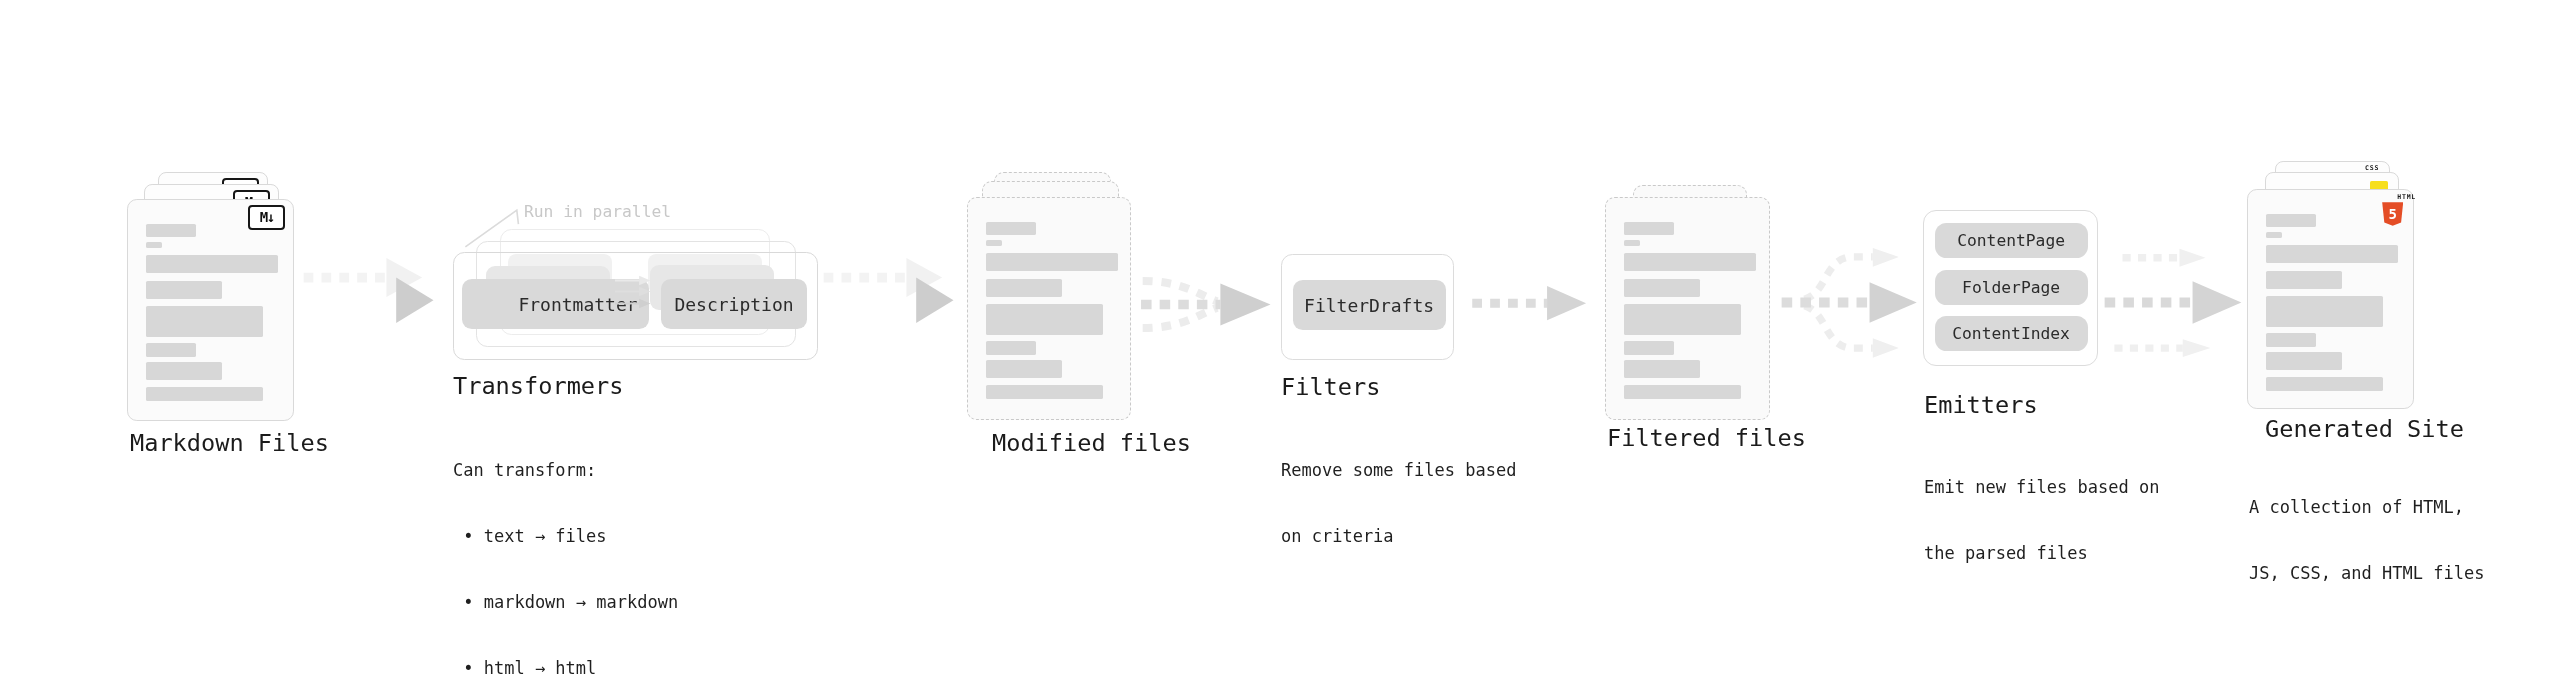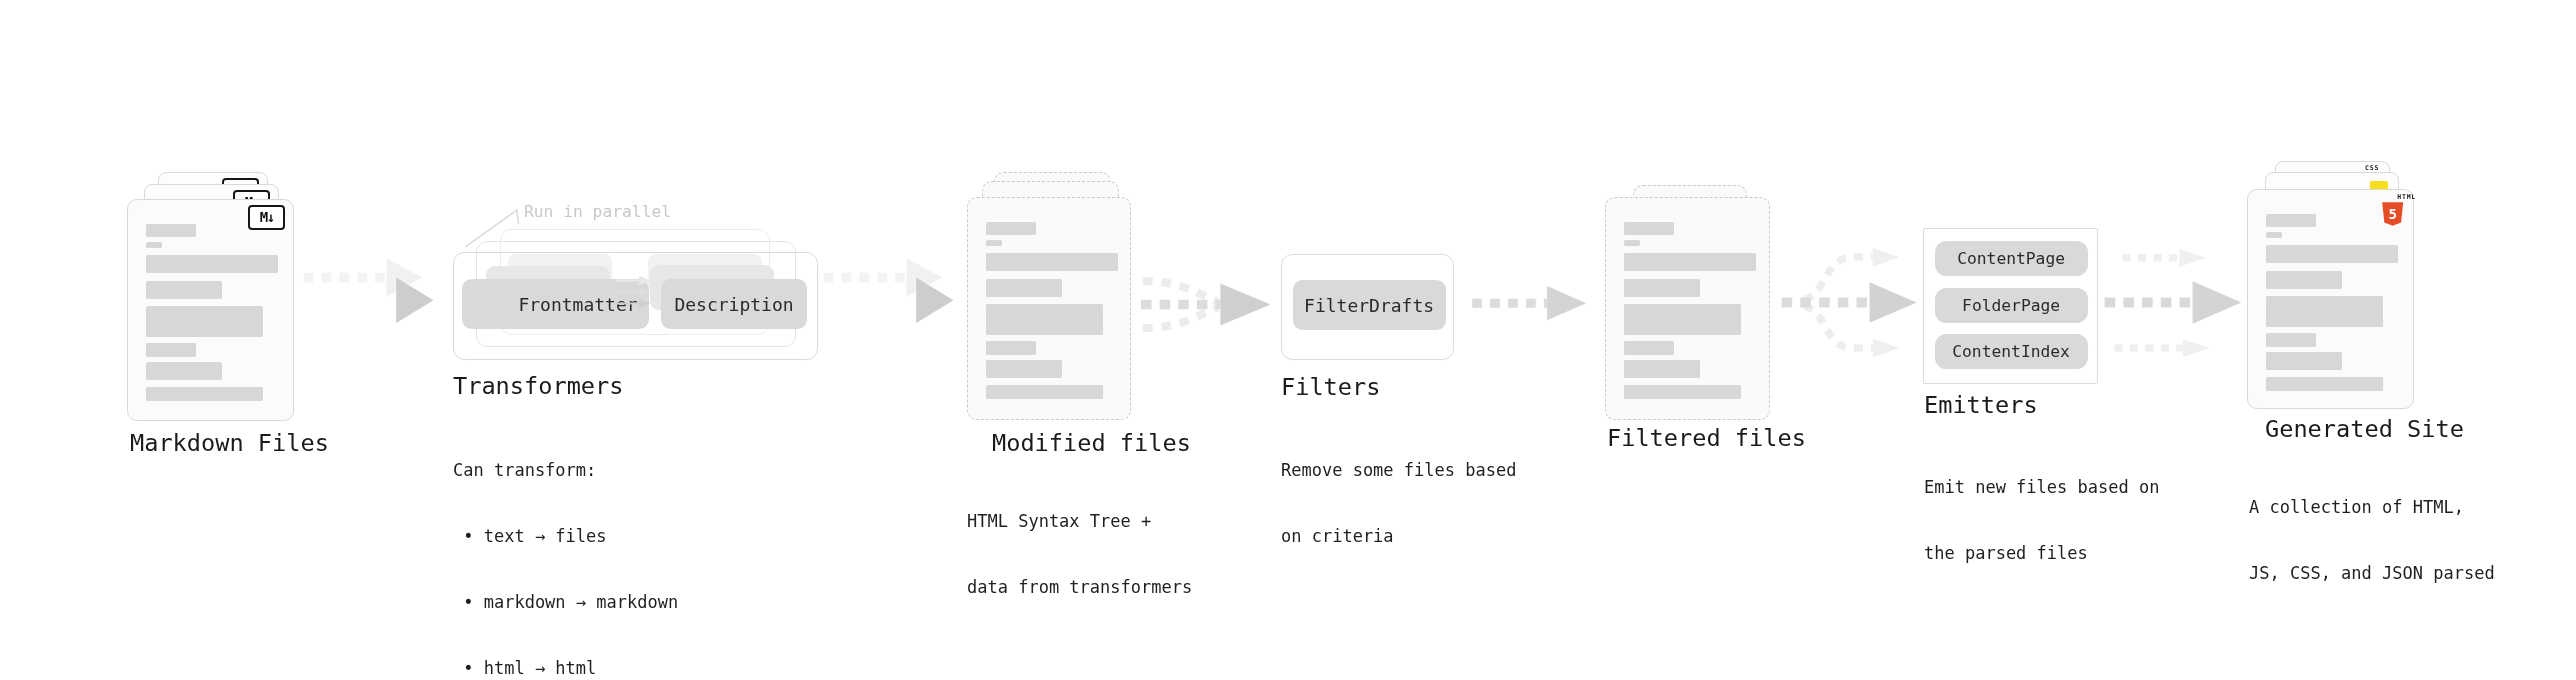--- a/index.html
+++ b/index.html
@@ -151,24 +151,20 @@
         <div class="bar" style="width: 16.3px; height: 5.7px; margin-bottom: 7.3px;"></div>
         <div class="bar" style="width: 132px; height: 18px; margin-bottom: 7.3px;"></div>
         <div class="bar" style="width: 76px; height: 18px; margin-bottom: 7.3px;"></div>
         <div class="bar" style="width: 117px; height: 31px; margin-bottom: 5.7px;"></div>
         <div class="bar" style="width: 50px; height: 14px; margin-bottom: 5.7px;"></div>
         <div class="bar" style="width: 76px; height: 18px; margin-bottom: 6.5px;"></div>
         <div class="bar" style="width: 117px; height: 14px; margin-bottom: 0px;"></div>
       </div>
   </div>
   <div class="section-title" style="left:992px;top:432px;">Modified files</div>
-  <div class="section-desc" style="left:967px;top:466px;">
-    <span>HTML Syntax Tree +</span>
-    <span>data from transformers</span>
-  </div>
 
   <svg style="left:1136px;top:260px;" width="142" height="89" viewBox="0 0 175 110">
     <path d="M8,26 C55,26 72,40 100,51" fill="none" stroke="#ececec" stroke-width="10" stroke-dasharray="12 11"></path>
     <path d="M8,84 C55,84 72,70 100,59" fill="none" stroke="#ececec" stroke-width="10" stroke-dasharray="12 11"></path>
     <line x1="6" y1="55" x2="104" y2="55" stroke="#dcdcdc" stroke-width="12" stroke-dasharray="13 10"></line>
     <polygon points="104,29 166,55 104,81" fill="#cfcfcf"></polygon>
   </svg>
 
   <div class="box" style="left:1281px;top:254px;width:173px;height:106px;">
     <div class="pill" style="left:10.6px;top:25px;width:153px;height:50px;">FilterDrafts</div>
@@ -201,21 +197,21 @@
 
   <svg style="left:1780px;top:247px;" width="140" height="111" viewBox="0 0 172 136">
     <path d="M30,64 C58,56 54,16 86,12 L114,12" fill="none" stroke="#ededed" stroke-width="9" stroke-dasharray="11 10"></path>
     <polygon points="114,1 146,12 114,24" fill="#efefef"></polygon>
     <path d="M30,72 C58,80 54,120 86,124 L114,124" fill="none" stroke="#ededed" stroke-width="9" stroke-dasharray="11 10"></path>
     <polygon points="114,112 146,124 114,136" fill="#efefef"></polygon>
     <line x1="2" y1="68" x2="110" y2="68" stroke="#dcdcdc" stroke-width="12" stroke-dasharray="13 10"></line>
     <polygon points="110,43 168,68 110,93" fill="#d2d2d2"></polygon>
   </svg>
 
-  <div class="box" style="left:1923px;top:228px;width:175px;height:156px;border-radius:1px;">
+  <div class="box" style="left:1923px;top:210px;width:175px;height:156px;border-radius:13px;">
     <div class="em-pill" style="top:12.2px;">ContentPage</div>
     <div class="em-pill" style="top:59px;">FolderPage</div>
     <div class="em-pill" style="top:105px;text-align:center;">ContentIndex</div>
   </div>
   <div class="section-title" style="left:1924px;top:394px;">Emitters</div>
   <div class="section-desc" style="left:1924px;top:432px;">
     <span>Emit new files based on</span>
     <span>the parsed files</span>
   </div>
 
@@ -251,17 +247,17 @@
         <div class="bar" style="width: 76px; height: 18px; margin-bottom: 7.3px;"></div>
         <div class="bar" style="width: 117px; height: 31px; margin-bottom: 5.7px;"></div>
         <div class="bar" style="width: 50px; height: 14px; margin-bottom: 5.7px;"></div>
         <div class="bar" style="width: 76px; height: 18px; margin-bottom: 6.5px;"></div>
         <div class="bar" style="width: 117px; height: 14px; margin-bottom: 0px;"></div>
       </div>
   </div>
   <div class="section-title" style="left:2249px;top:418px;margin-left:16px;">Generated Site</div>
   <div class="section-desc" style="left:2249px;top:452px;">
     <span>A collection of HTML,</span>
-    <span>JS, CSS, and JSON parsed</span>
+    <span>JS, CSS, and HTML files</span>
   </div>
 
 </div>
 
 
 </body></html>

